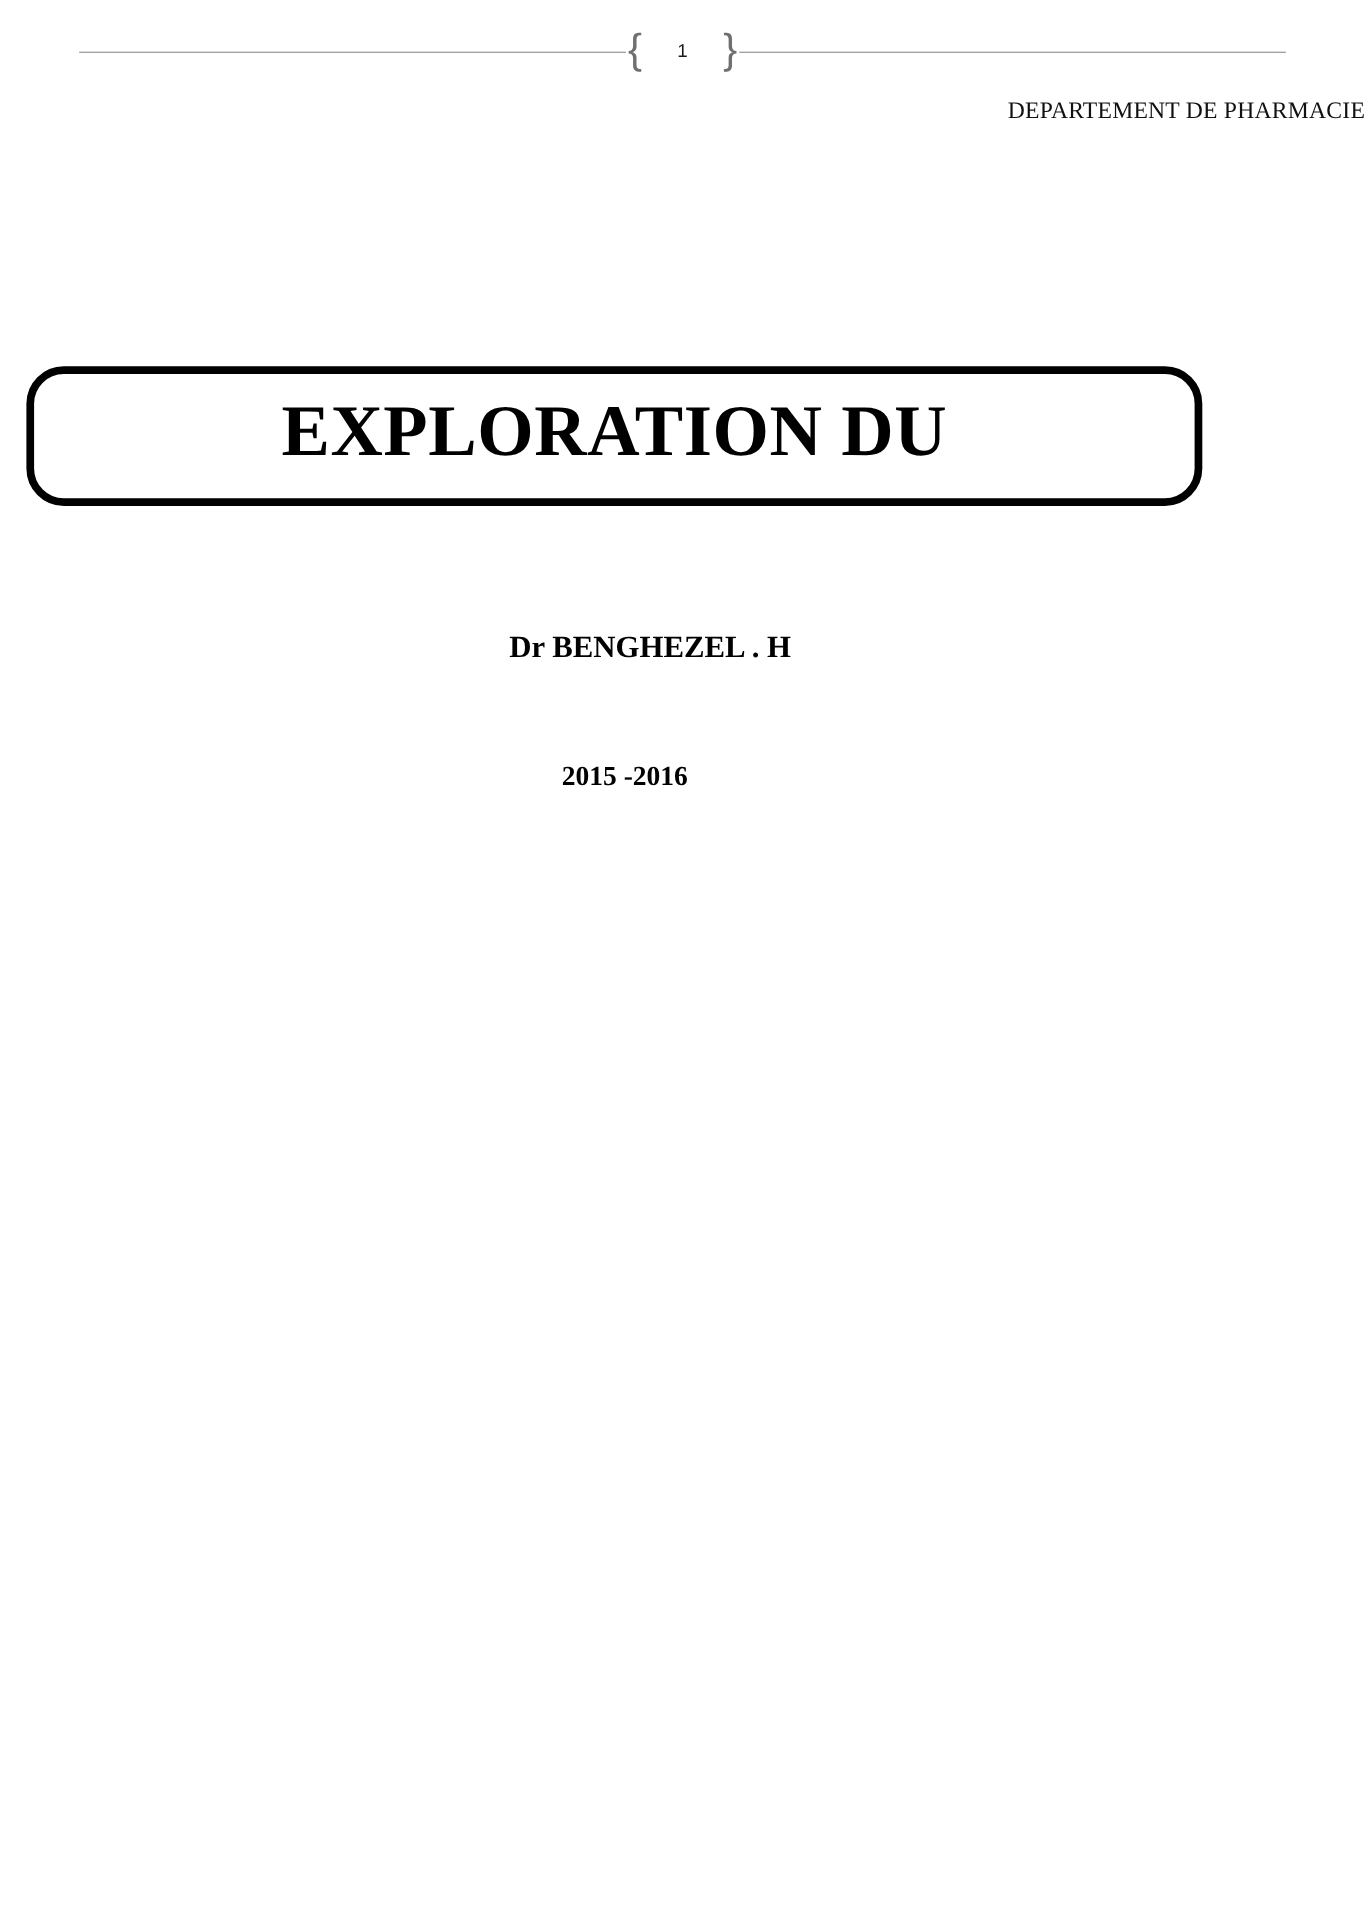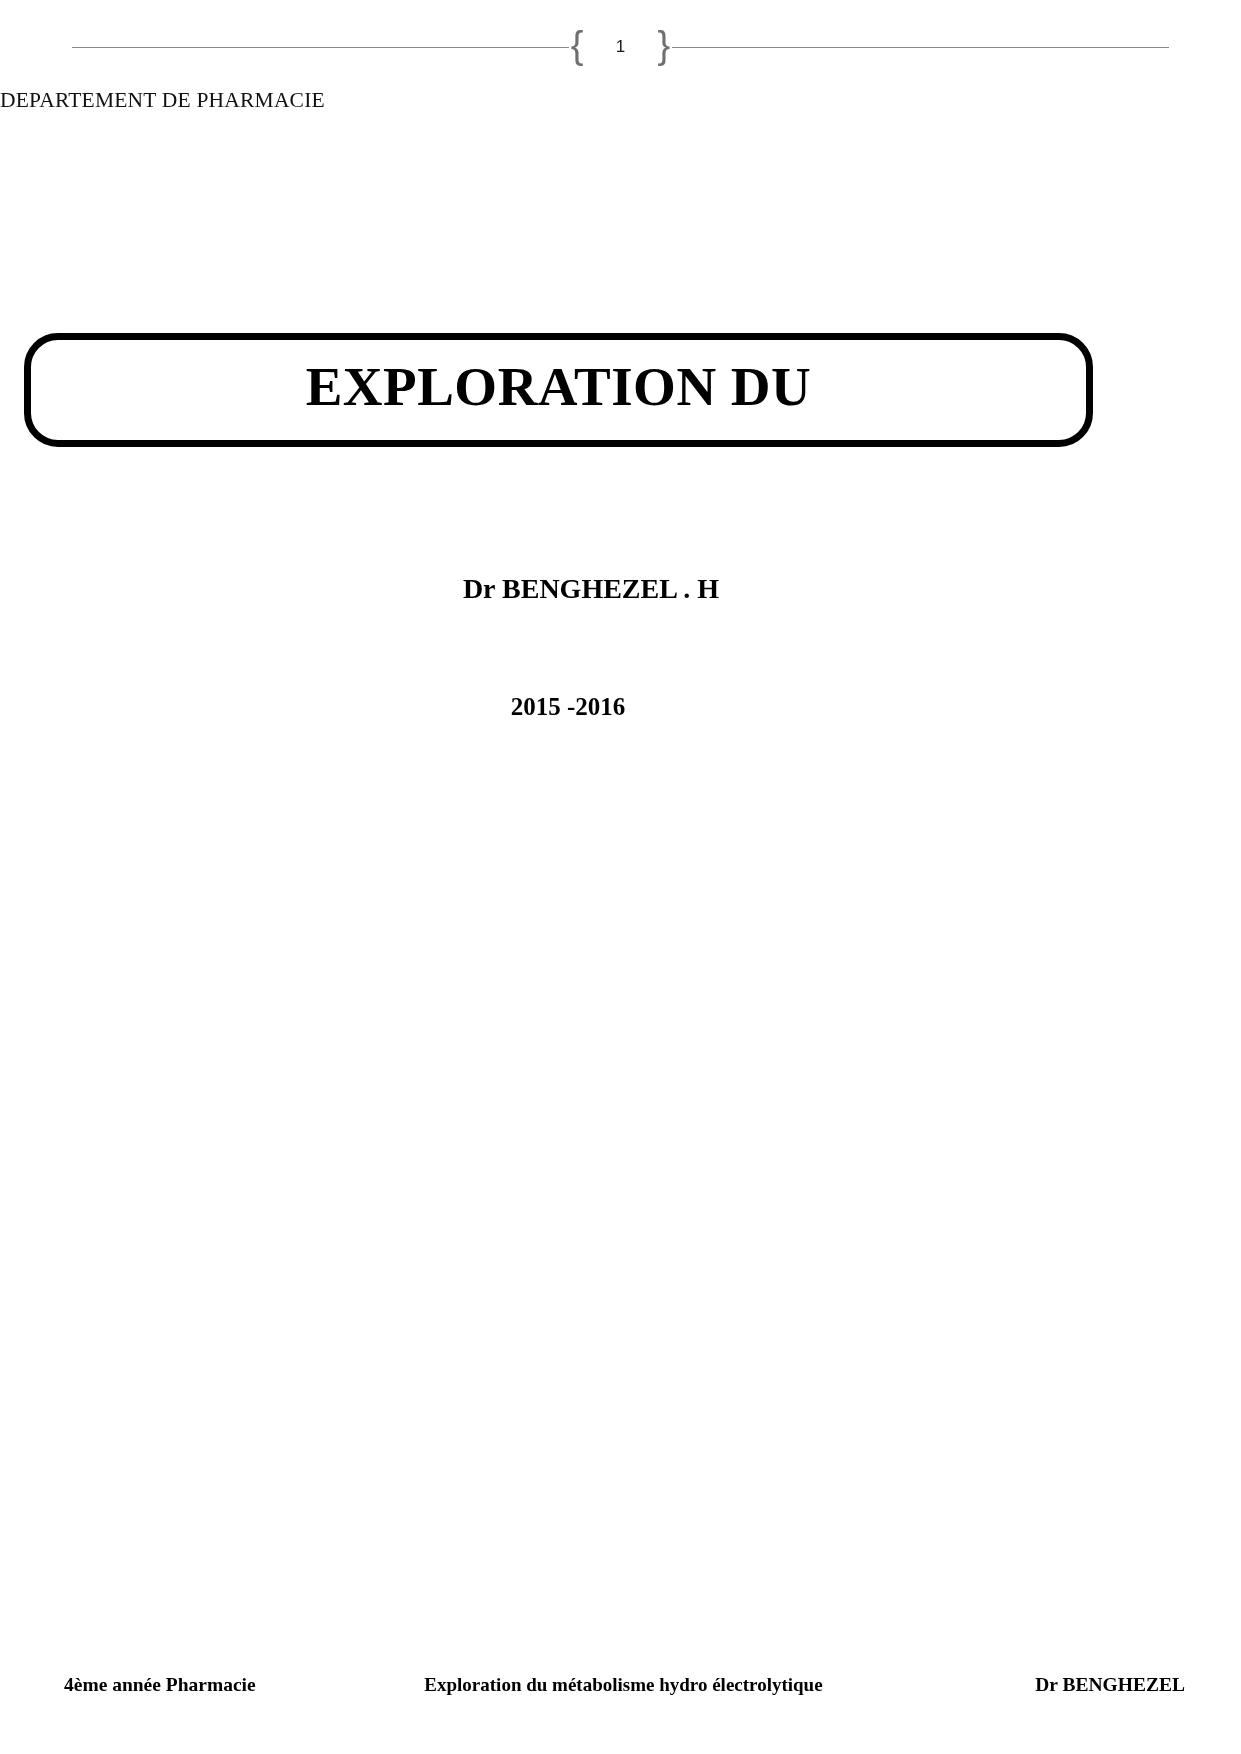--- a/index.html
+++ b/index.html
@@ -56,21 +56,21 @@
     min-width: 70px;
     text-align: center;
   }
 
   
   .department {
     position: absolute;
     top: 88px;
     left: 0;
     width: 100%;
-    text-align: left;
+    text-align: right;
     font-family: "Liberation Serif", serif;
     font-size: 21.5px;
     letter-spacing: 0.2px;
     color: #111111;
   }
 
   
   .title-box {
     position: absolute;
     top: 333px;
@@ -78,21 +78,21 @@
     width: 1069px;
     box-sizing: border-box;
     border: 7px solid #000000;
     border-radius: 34px;
     padding: 16px 18px 22px 18px;
     text-align: center;
   }
   .title-line {
     font-family: "Liberation Serif", serif;
     font-weight: bold;
-    font-size: 55px;
+    font-size: 66px;
     line-height: 1.13;
     letter-spacing: 0.5px;
     white-space: nowrap;
   }
   .title-line.l3 {
     font-size: 54px;
   }
 
   
   .author {
@@ -159,19 +159,14 @@
   <div class="department">DEPARTEMENT DE PHARMACIE</div>
 
   <div class="title-box">
     <div class="title-line l1">EXPLORATION DU</div>
   </div>
 
   <div class="author">Dr BENGHEZEL . H</div>
 
   <div class="year">2015 -2016</div>
 
-  <div class="footer">
-    <span class="footer-left">4ème année Pharmacie</span>
-    <span class="footer-center">Exploration du métabolisme hydro électrolytique</span>
-    <span class="footer-right">Dr BENGHEZEL</span>
-  </div>
 
 </div>
 
 </body></html>

